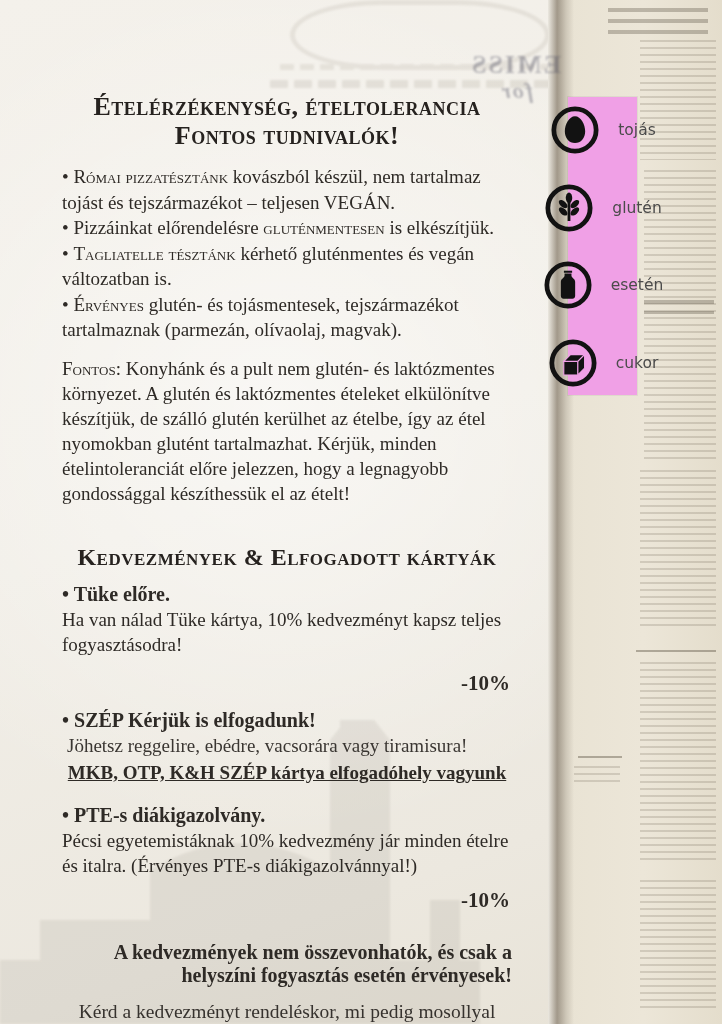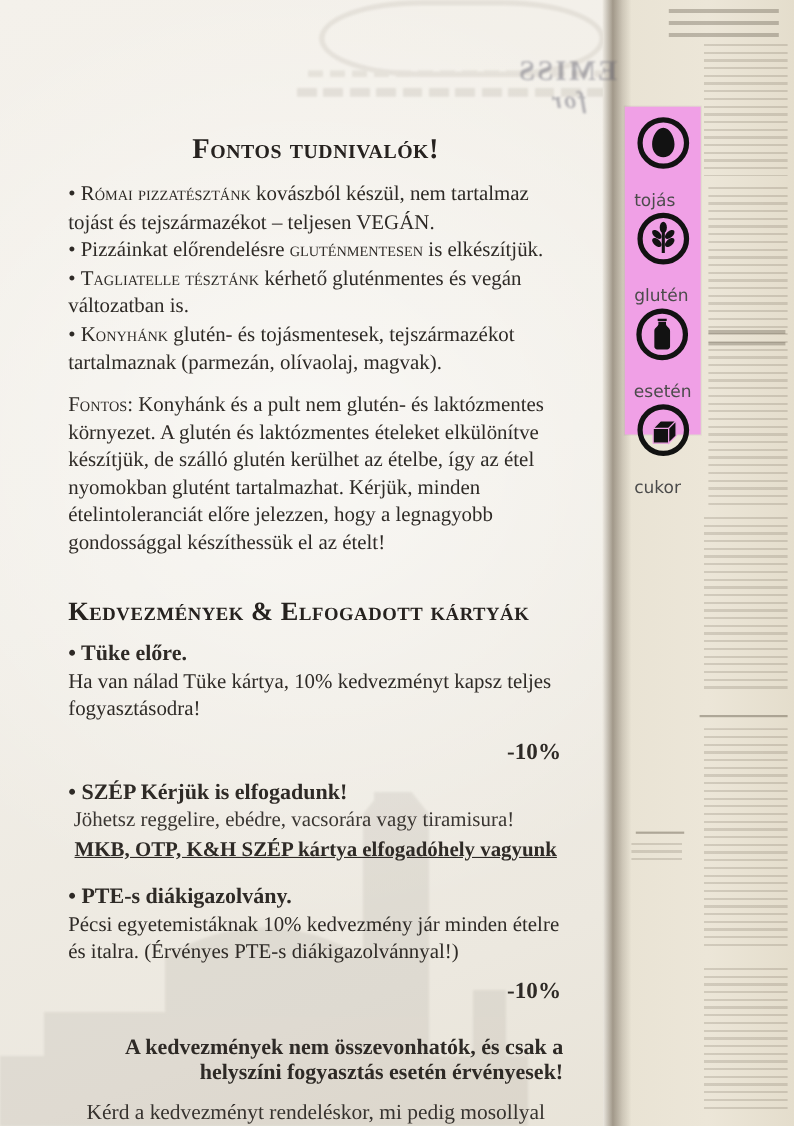--- a/index.html
+++ b/index.html
@@ -37,32 +37,32 @@
   }
   .frag-1{left:470px;top:50px;font-size:26px;}
   .frag-2{left:500px;top:78px;font-size:22px;font-style:italic;}
   
   .allergen-band{
     position:absolute;left:568px;top:97px;width:69px;height:298px;
     display:flex;flex-direction:column;align-items:center;justify-content:space-between;
     padding:7px 0 6px 0;box-sizing:border-box;
     box-shadow:0 0 0 1px rgba(0,0,0,.05);
   }
-  .allergen{display:flex;flex-direction:column;align-items:flex-start;gap:17px;}
+  .allergen{display:flex;flex-direction:row;align-items:center;gap:17px;}
   .allergen svg{display:block;width:52px;height:52px;}
   .allergen .lbl{font-family:"DejaVu Sans",sans-serif;font-size:15.5px;color:#4b4b4b;line-height:1.1;margin-top:1px;}
   
   .content{position:absolute;left:62px;top:92px;width:450px;}
   .page-title{text-align:center;font-weight:bold;font-variant:small-caps;font-size:26px;line-height:1.12;letter-spacing:.5px;color:#26221f;margin:0;}
   .bullets{margin-top:14px;font-size:19px;line-height:25.5px;}
   .bullets p{margin:0;}
   .sc{font-variant:small-caps;}
   .fontos{margin-top:13px;font-size:19px;line-height:25px;}
   .fontos .lead{font-weight:normal;font-variant:small-caps;margin-top:20px;}
-  .section-heading{font-weight:bold;font-variant:small-caps;font-size:24px;letter-spacing:.5px;color:#26221f;margin:38px 0 0 0;}
+  .section-heading{text-align:center;font-weight:bold;font-variant:small-caps;font-size:24px;letter-spacing:.5px;color:#26221f;margin:38px 0 0 0;}
   .card-title{font-weight:bold;font-size:20px;margin:12px 0 0 0;}
   .card-body{font-size:19px;line-height:25px;margin:1px 0 0 0;}
   .badge{ text-align:right;font-weight:bold;font-size:21px;margin:14px 2px 0 0;}
   .szep-body{padding-left:5px;color:#3a3632;}
   .szep-note{text-align:center;font-weight:bold;font-size:19px;margin:4px 0 0 0;text-decoration:underline;}
   .combined{ text-align:right;font-weight:bold;font-size:20px;line-height:23px;margin:28px 0 0 0;}
   .ask{ text-align:center;font-size:19.5px;margin:14px 0 0 0;color:#36322e;}
 </style>
 </head>
 <body>
@@ -149,40 +149,40 @@
         </g>
       </svg>
       <span class="lbl">cukor</span>
     </div>
 
   </aside>
 
   <main class="content">
 
     <h1 class="page-title">
-      <br>
+      <span>Ételérzékenység, ételtolerancia</span><br>
       <span>Fontos tudnivalók!</span>
     </h1>
 
     <div class="bullets">
       <p>
         <span>•</span>
         <span></span><span class="sc">Római pizzatésztánk</span><span> kovászból készül, nem tartalmaz tojást és tejszármazékot – teljesen VEGÁN.</span>
       </p>
       <p>
         <span>•</span>
         <span>Pizzáinkat előrendelésre </span><span class="sc">gluténmentesen</span><span> is elkészítjük.</span>
       </p>
       <p>
         <span>•</span>
         <span></span><span class="sc">Tagliatelle tésztánk</span><span> kérhető gluténmentes és vegán változatban is.</span>
       </p>
       <p>
         <span>•</span>
-        <span></span><span class="sc">Konyhánk</span><span> glutén- és tojásmentesek, tejszármazékot tartalmaznak (parmezán, olívaolaj, magvak).</span>
+        <span></span><span class="sc">Érvényes</span><span> glutén- és tojásmentesek, tejszármazékot tartalmaznak (parmezán, olívaolaj, magvak).</span>
       </p>
     </div>
 
     <p class="fontos">
       <span class="lead">Fontos:</span><span> Konyhánk és a pult nem glutén- és laktózmentes környezet. A glutén és laktózmentes ételeket elkülönítve készítjük, de szálló glutén kerülhet az ételbe, így az étel nyomokban glutént tartalmazhat. Kérjük, minden ételintoleranciát előre jelezzen, hogy a legnagyobb gondossággal készíthessük el az ételt!</span>
     </p>
 
     <h2 class="section-heading">Kedvezmények &amp; Elfogadott kártyák</h2>
 
     <p class="card-title">• Tüke előre.</p>

